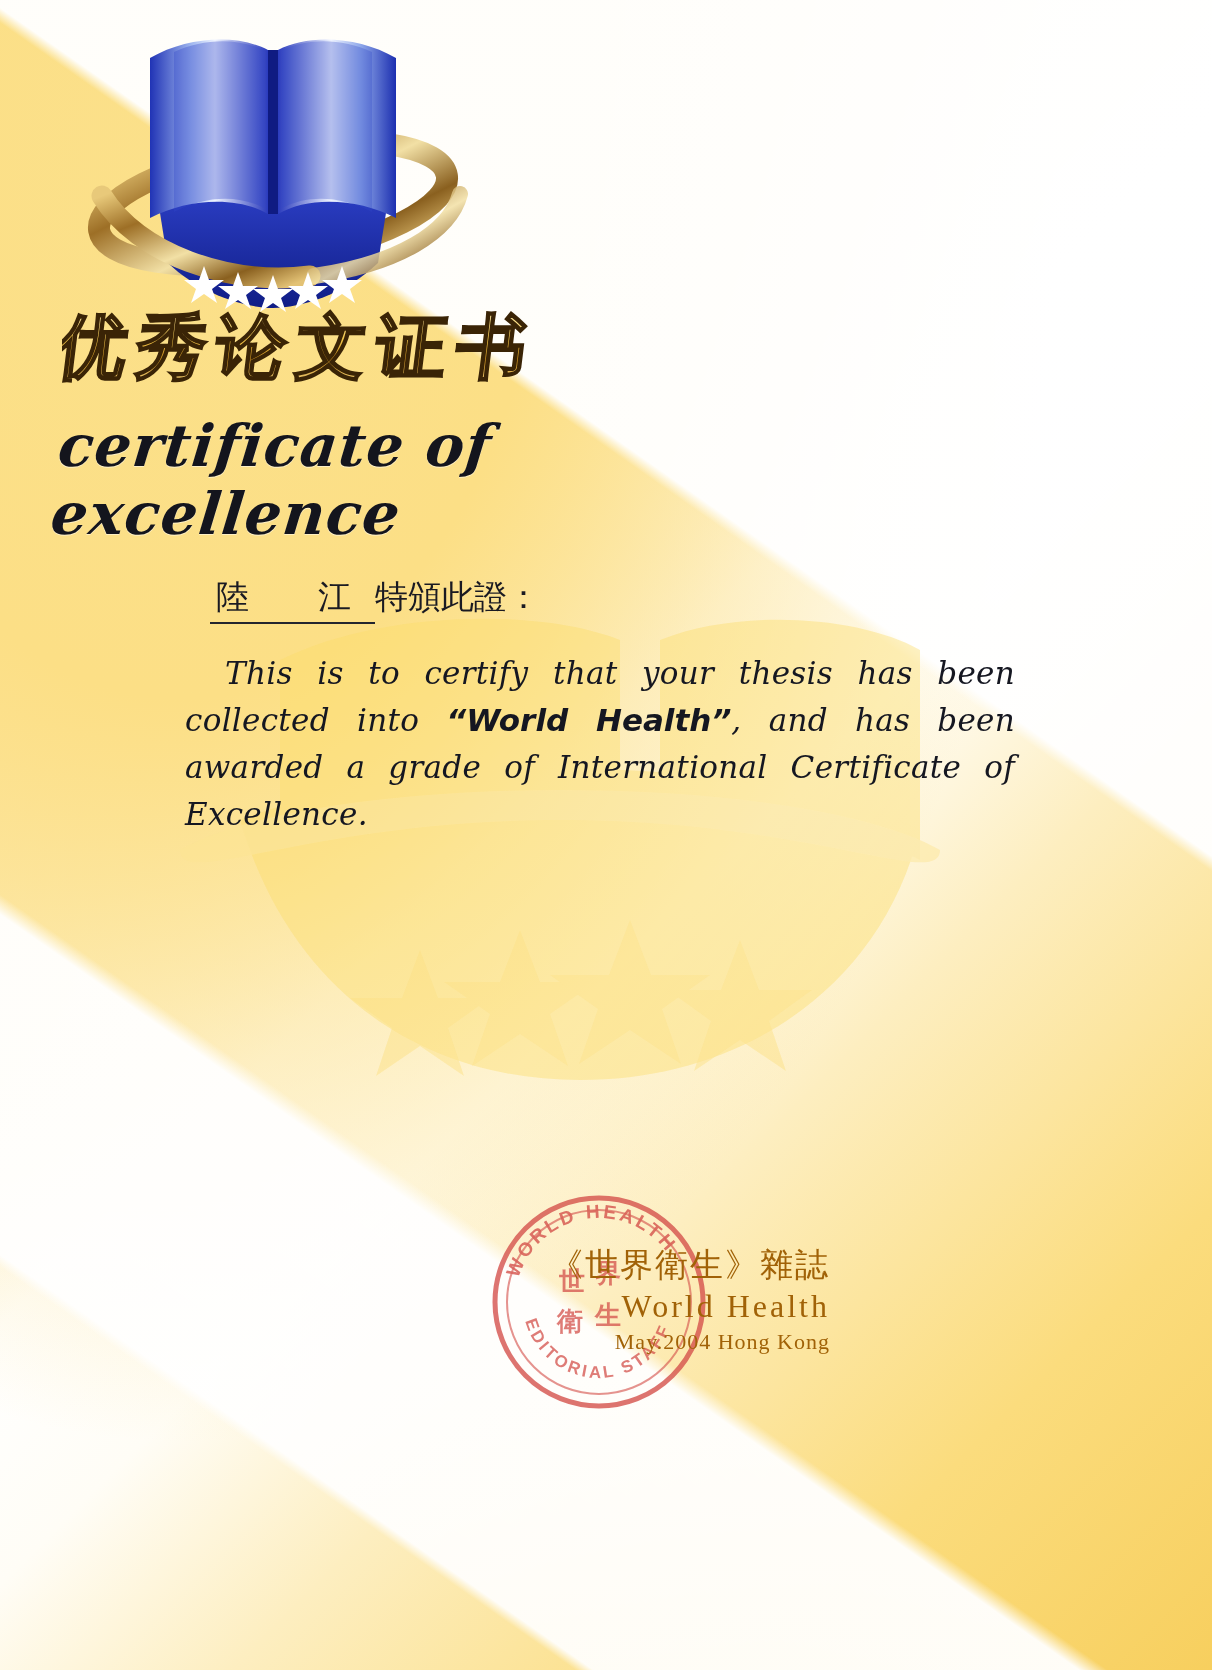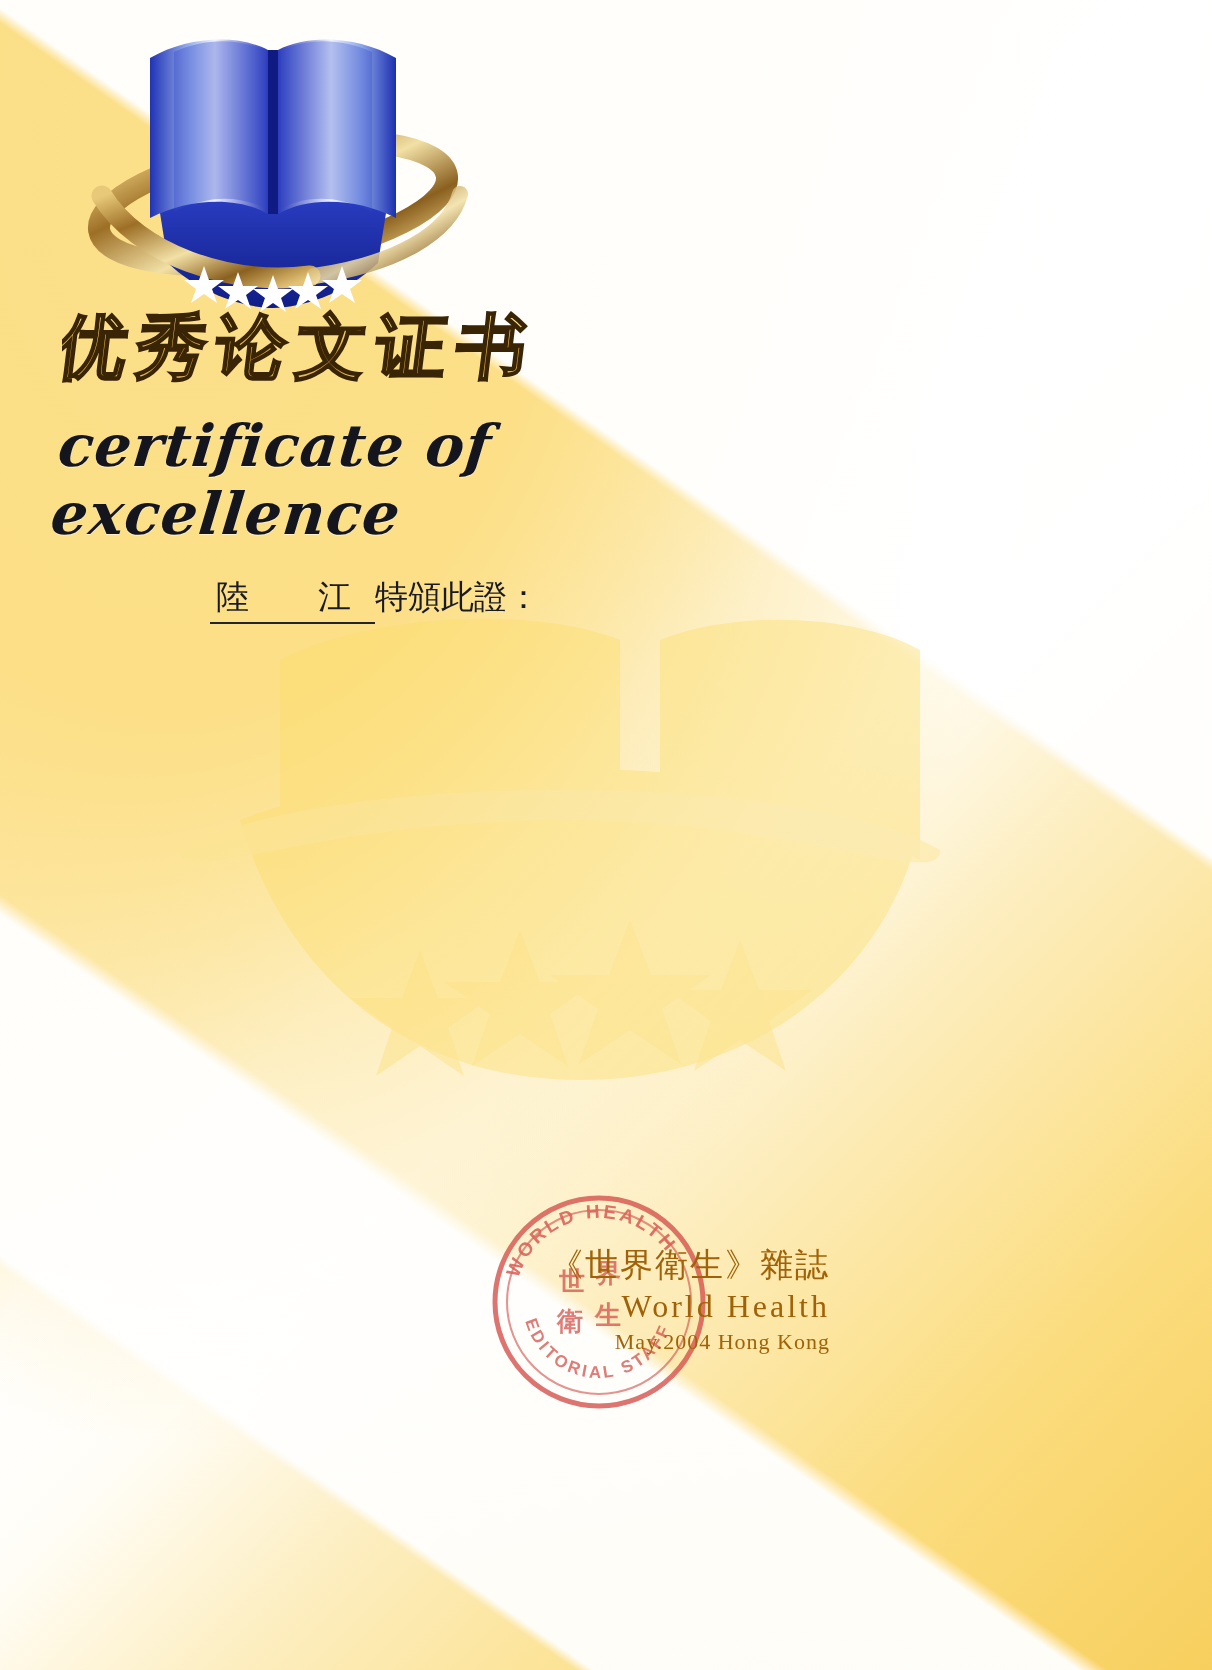--- a/index.html
+++ b/index.html
@@ -282,20 +282,24 @@
 
   <div class="title-en">certificate of excellence</div>
 
   <div class="body-block">
 
     <div class="salutation">
       <span class="name-blank">陸　江</span><span>特頒此證：</span>
     </div>
 
 
+    <div class="en-para">
+      <span class="indent"></span><span>This is to certify that your thesis has been collected into</span>
+      <span class="en-quote">“World Health”</span><span>, and has been awarded a grade of International Certificate of Excellence.</span>
+    </div>
   </div>
 
   <svg class="seal" viewBox="0 0 225 225">
     <circle cx="112" cy="112" r="104" fill="none" stroke="#d4504a" stroke-width="5" opacity="0.9"></circle>
     <circle cx="112" cy="112" r="92" fill="none" stroke="#d4504a" stroke-width="2" opacity="0.7"></circle>
     <path id="sealTop" d="M 28 112 A 84 84 0 0 1 196 112" fill="none"></path>
     <path id="sealBot" d="M 36 112 A 76 76 0 0 0 188 112" fill="none"></path>
     <text font-family="'Liberation Sans', sans-serif" font-size="19" font-weight="700" fill="#d4504a" letter-spacing="3" opacity="0.9">
       <textPath href="#sealTop" startOffset="9%">WORLD HEALTH</textPath>
     </text>

